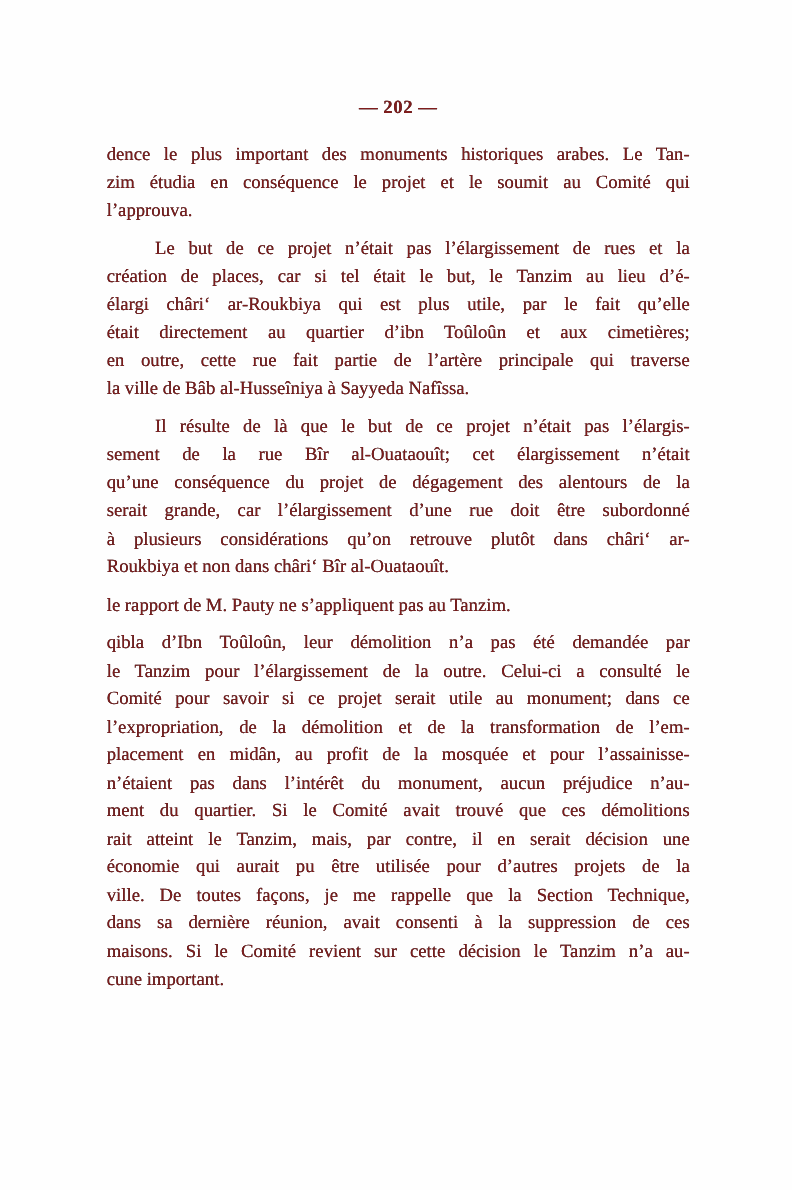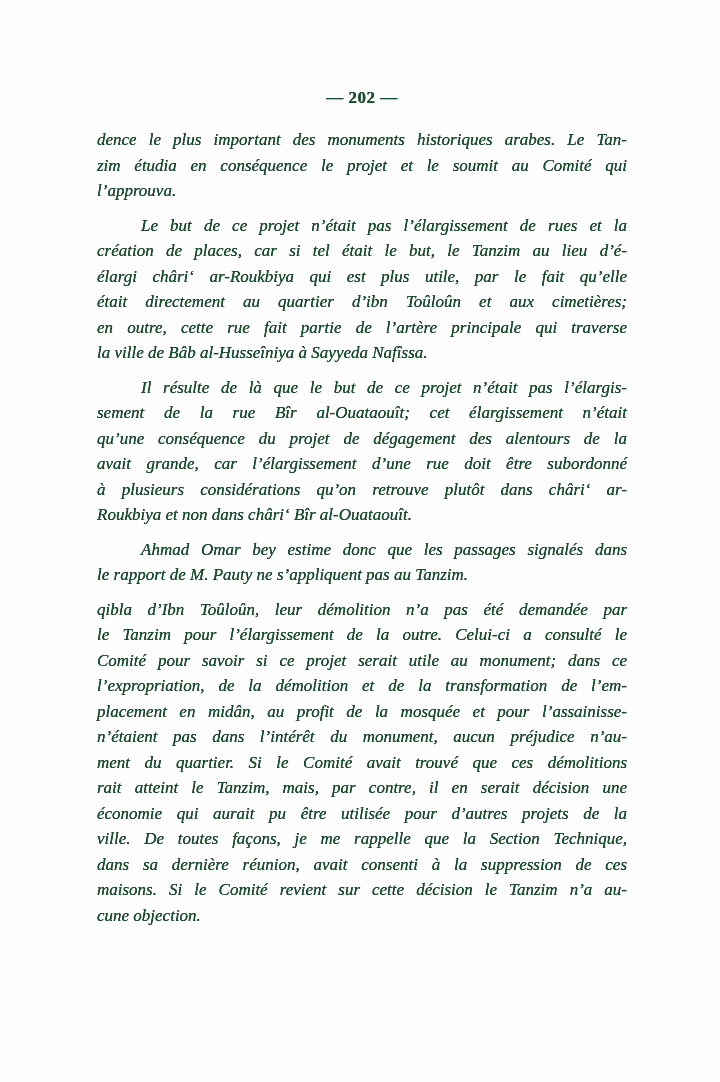--- a/index.html
+++ b/index.html
@@ -7,21 +7,21 @@
     padding: 0;
     background: #ffffff;
   }
   .scan-page {
     position: relative;
     width: 720px;
     height: 1082px;
     background: #fefefe;
     overflow: hidden;
     font-family: "Liberation Serif", "DejaVu Serif", serif;
-    color: #14532d;
+    color: #7f1d1d;
   }
   .page-number {
     position: absolute;
     top: 88px;
     left: 97px;
     width: 530px;
     text-align: center;
     font-size: 17px;
     font-weight: bold;
     letter-spacing: 0.5px;
@@ -35,21 +35,20 @@
     font-size: 17px;
     line-height: 25.5px;
     text-shadow: 0 0 0.35px rgba(0,0,0,0.9);
   }
   .paragraph {
     margin: 0 0 9px 0;
   }
   .line {
     text-align: justify;
     text-align-last: justify;
-    font-style: italic;
   }
   .line.last {
     text-align: center;
     text-align-last: left;
   }
   .line.indent {
     padding-left: 44px;
   }
 </style>
 </head>
@@ -68,37 +67,36 @@
         <div class="line">création de places, car si tel était le but, le Tanzim au lieu d’é-</div>
         <div class="line">élargi châri‘ ar-Roukbiya qui est plus utile, par le fait qu’elle</div>
         <div class="line">était directement au quartier d’ibn Toûloûn et aux cimetières;</div>
         <div class="line">en outre, cette rue fait partie de l’artère principale qui traverse</div>
         <div class="line last">la ville de Bâb al-Husseîniya à Sayyeda Nafîssa.</div>
       </div>
       <div class="paragraph">
         <div class="line indent">Il résulte de là que le but de ce projet n’était pas l’élargis-</div>
         <div class="line">sement de la rue Bîr al-Ouataouît; cet élargissement n’était</div>
         <div class="line">qu’une conséquence du projet de dégagement des alentours de la</div>
-        <div class="line">avait grande, car l’élargissement d’une rue doit être subordonné</div>
+        <div class="line">serait grande, car l’élargissement d’une rue doit être subordonné</div>
         <div class="line">à plusieurs considérations qu’on retrouve plutôt dans châri‘ ar-</div>
         <div class="line last">Roukbiya et non dans châri‘ Bîr al-Ouataouît.</div>
       </div>
       <div class="paragraph">
-        <div class="line indent">Ahmad Omar bey estime donc que les passages signalés dans</div>
         <div class="line last">le rapport de M. Pauty ne s’appliquent pas au Tanzim.</div>
       </div>
       <div class="paragraph">
         <div class="line">qibla d’Ibn Toûloûn, leur démolition n’a pas été demandée par</div>
         <div class="line">le Tanzim pour l’élargissement de la outre. Celui-ci a consulté le</div>
         <div class="line">Comité pour savoir si ce projet serait utile au monument; dans ce</div>
         <div class="line">l’expropriation, de la démolition et de la transformation de l’em-</div>
         <div class="line">placement en midân, au profit de la mosquée et pour l’assainisse-</div>
         <div class="line">n’étaient pas dans l’intérêt du monument, aucun préjudice n’au-</div>
         <div class="line">ment du quartier. Si le Comité avait trouvé que ces démolitions</div>
         <div class="line">rait atteint le Tanzim, mais, par contre, il en serait décision une</div>
         <div class="line">économie qui aurait pu être utilisée pour d’autres projets de la</div>
         <div class="line">ville. De toutes façons, je me rappelle que la Section Technique,</div>
         <div class="line">dans sa dernière réunion, avait consenti à la suppression de ces</div>
         <div class="line">maisons. Si le Comité revient sur cette décision le Tanzim n’a au-</div>
-        <div class="line last">cune objection.</div>
+        <div class="line last">cune important.</div>
       </div>
     </div>
 </div>
 
 </body></html>

